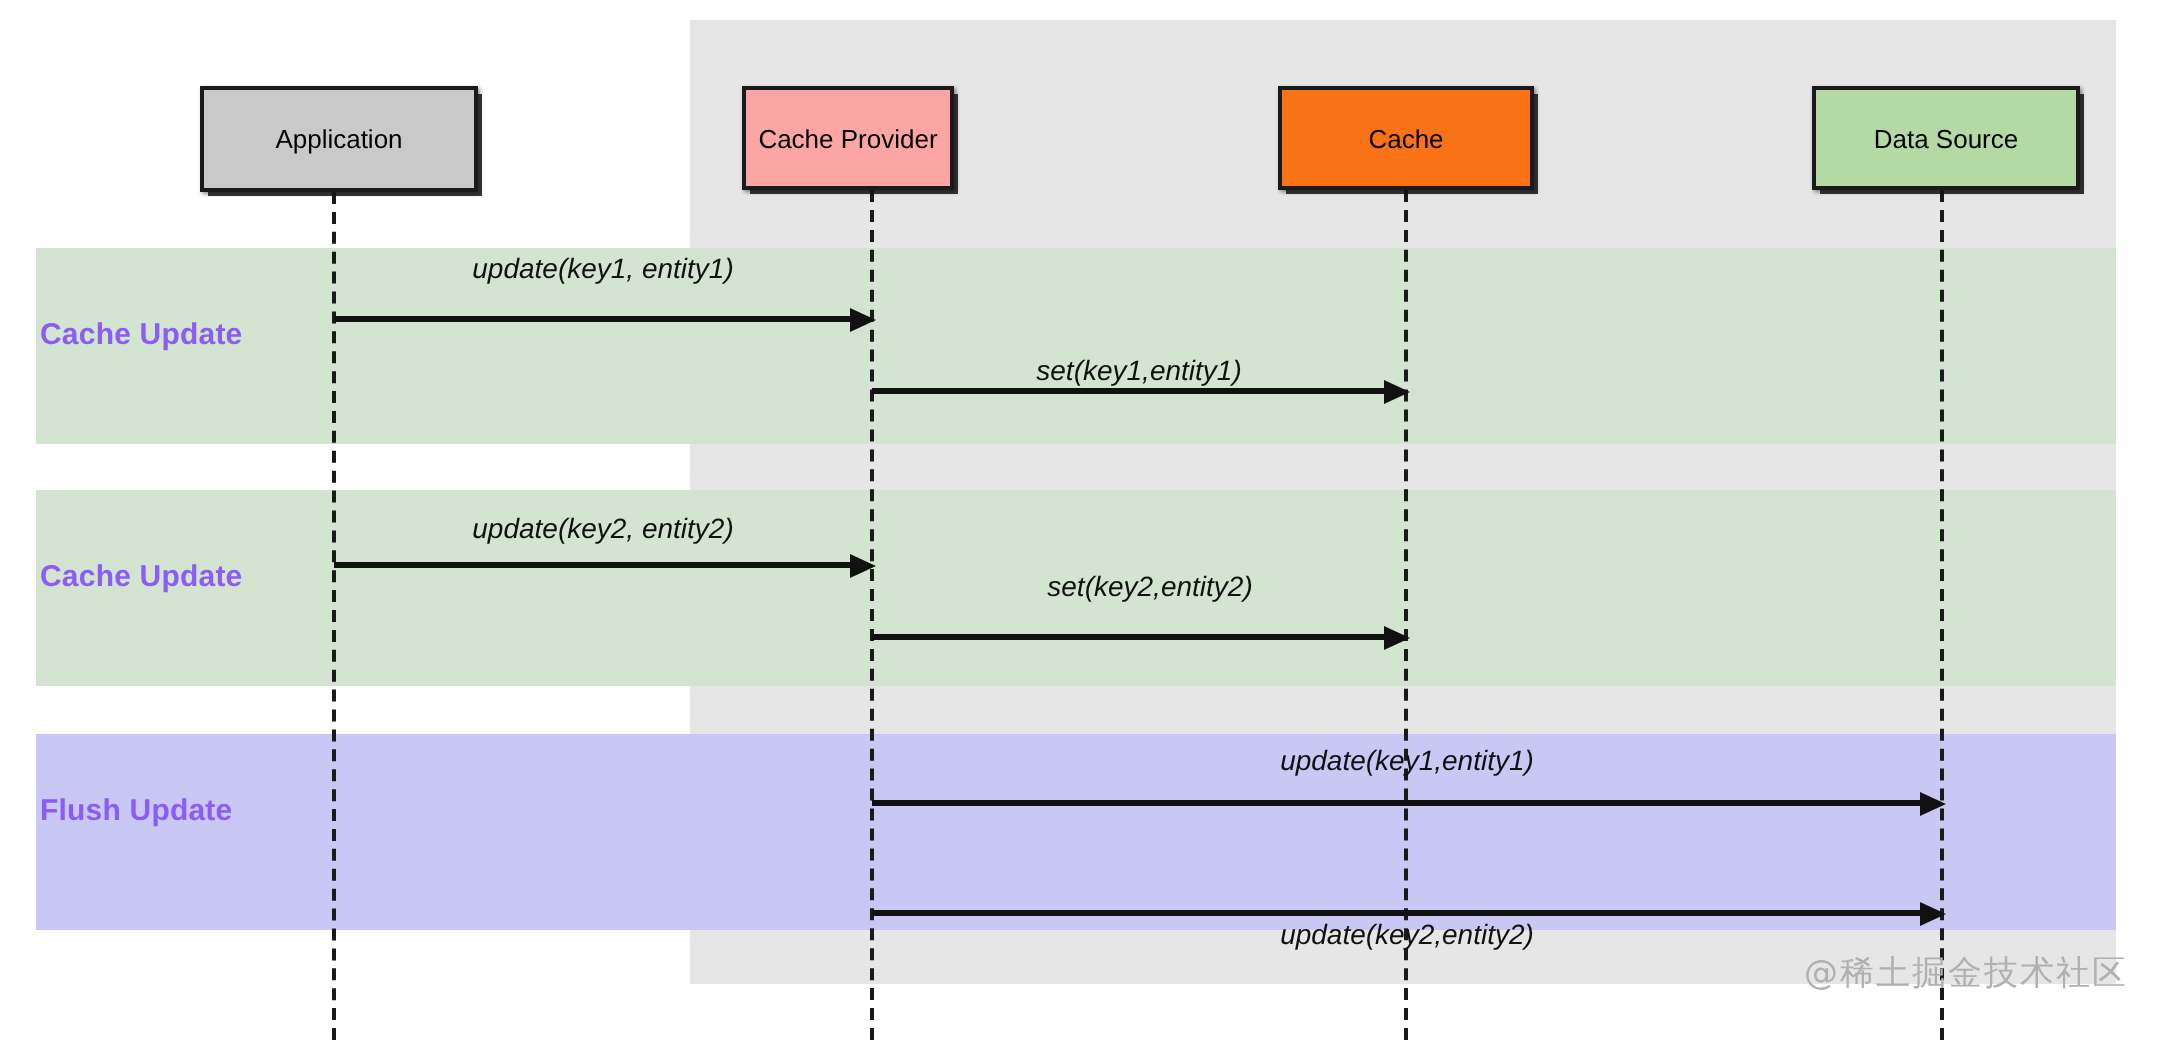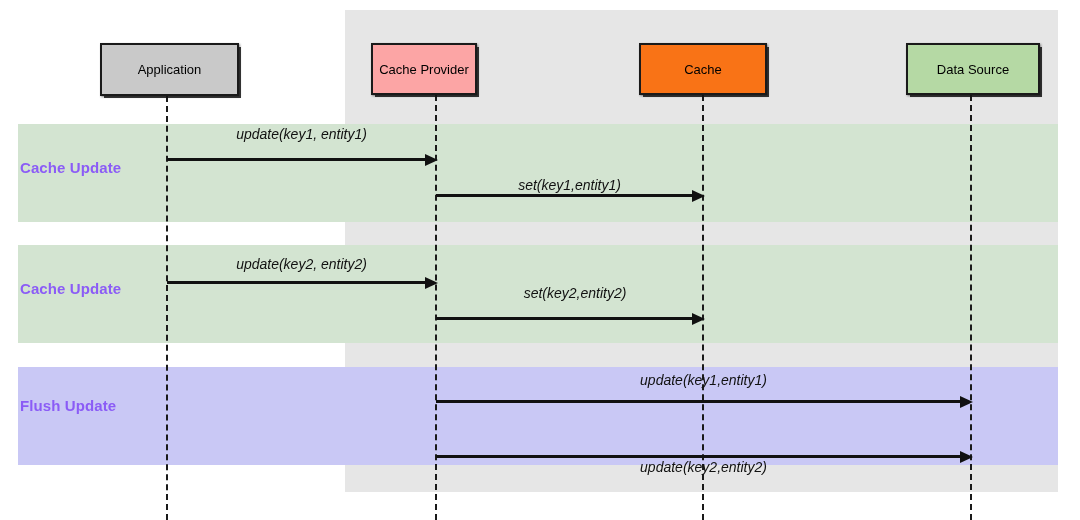--- a/index.html
+++ b/index.html
@@ -138,14 +138,15 @@
       <div class="arrow-head" style="left: 692px; top: 313px;"></div>
       <div class="arrow-label" style="left: 575px; top: 285px;">set(key2,entity2)</div>
       <div class="arrow-line" style="left: 436px; top: 400px; width: 526px;"></div>
       <div class="arrow-head" style="left: 960px; top: 396px;"></div>
       <div class="arrow-label" style="left: 703.5px; top: 372px;">update(key1,entity1)</div>
       <div class="arrow-line" style="left: 436px; top: 455px; width: 526px;"></div>
       <div class="arrow-head" style="left: 960px; top: 451px;"></div>
       <div class="arrow-label" style="left: 703.5px; top: 423px; margin-top: 36px;">update(key2,entity2)</div>
     </div>
 
+  <div class="watermark" style="left: 902px; top: 475px;">@稀土掘金技术社区</div>
 
 </div>
 
 </body></html>

